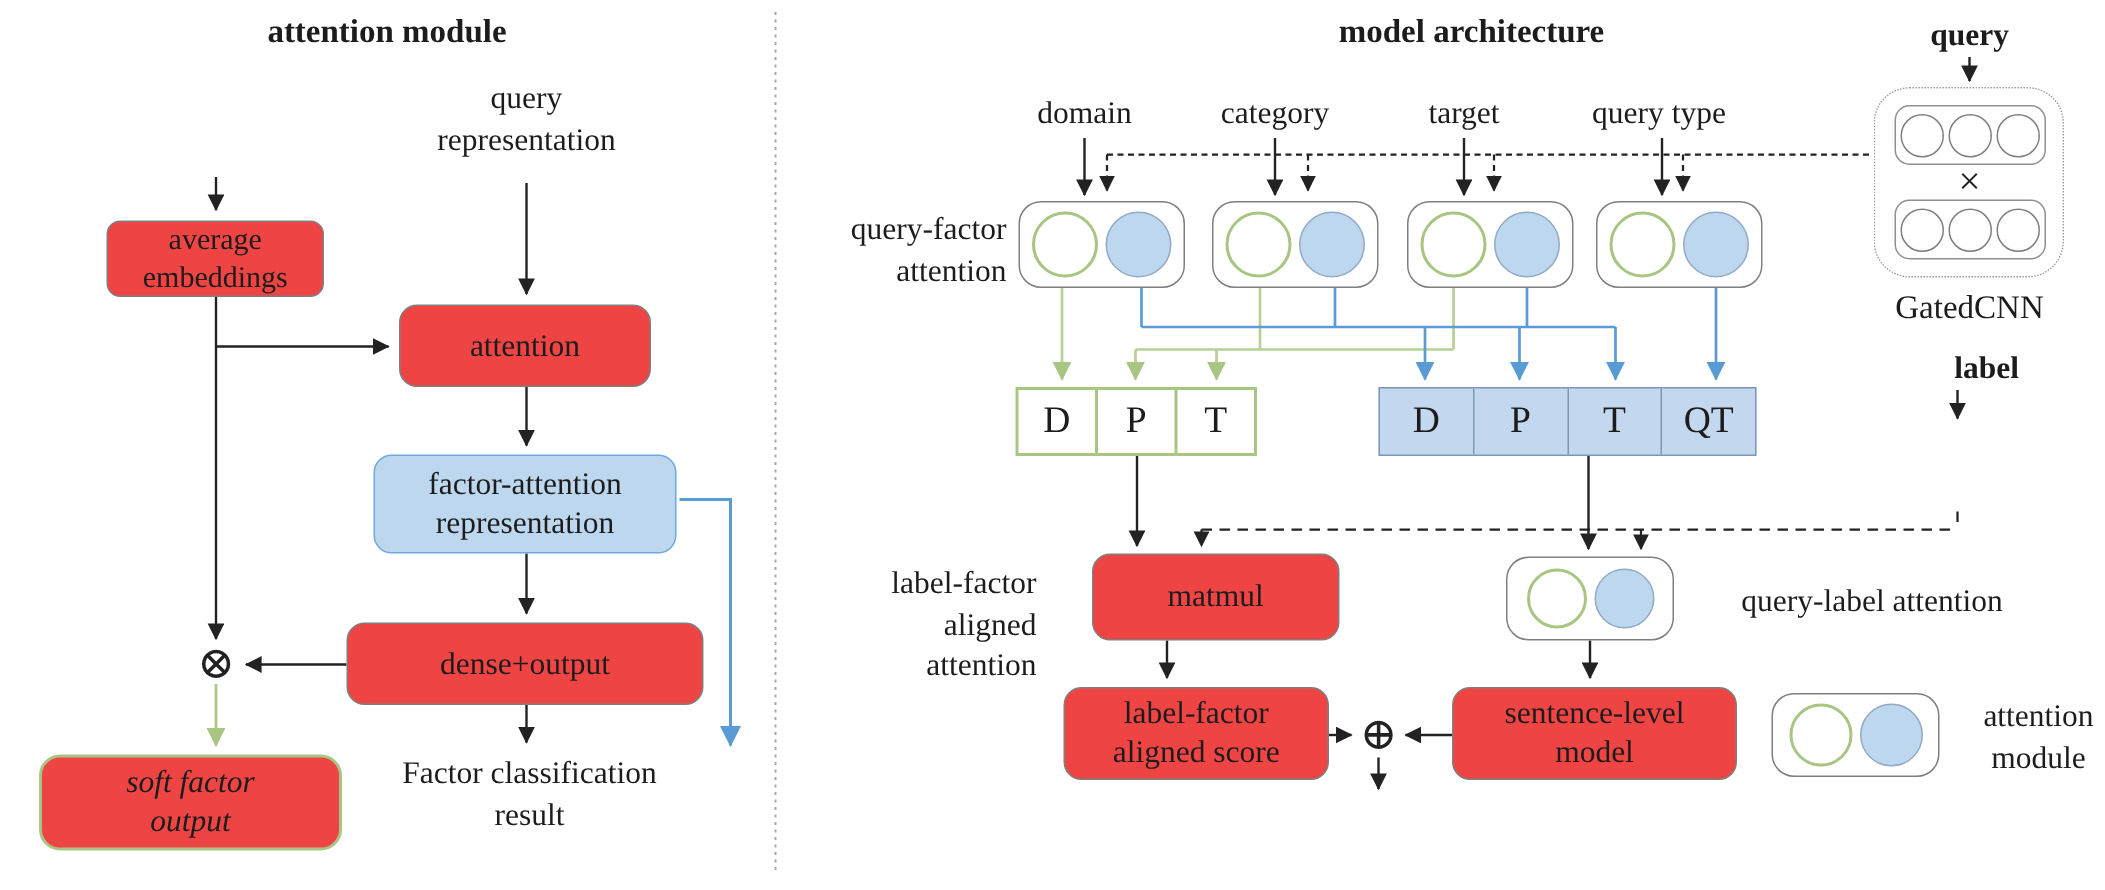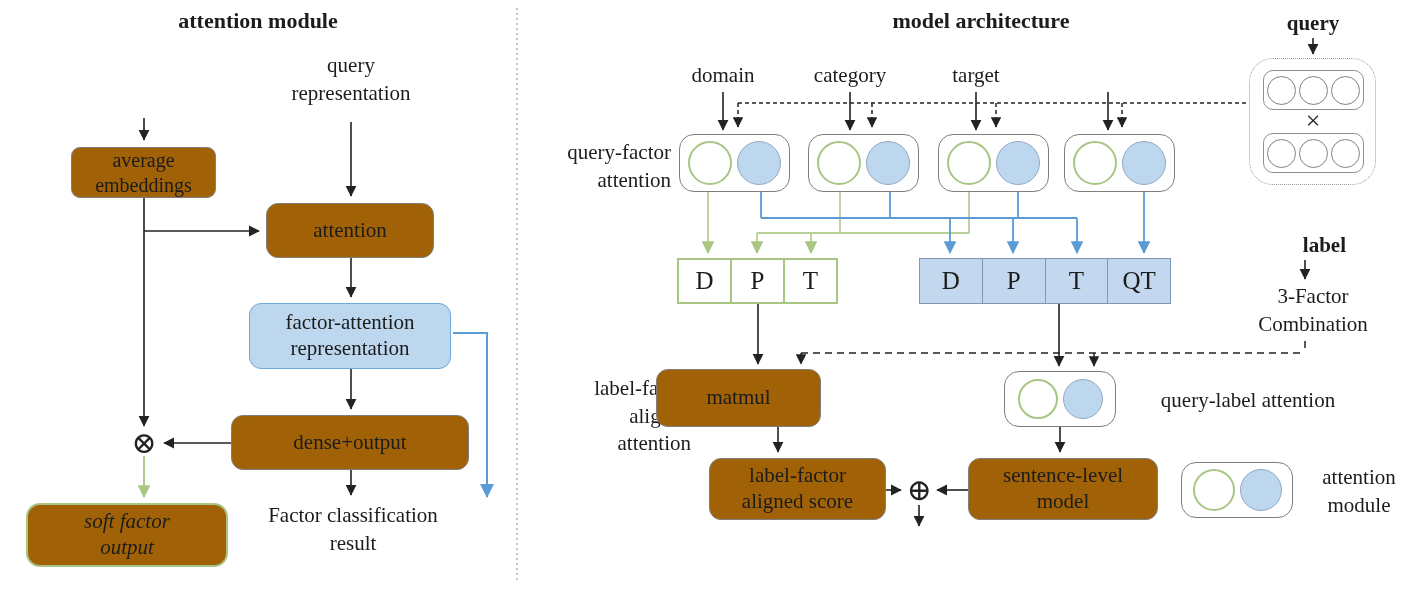--- a/index.html
+++ b/index.html
@@ -7,21 +7,21 @@
     position:relative;width:1403px;height:593px;background:#ffffff;overflow:hidden;
     font-family:"Liberation Serif","DejaVu Serif",serif;color:#1c1c1c;margin-left:16px;
   }
   svg#wires{position:absolute;left:0;top:0;width:1403px;height:593px;pointer-events:none;}
   .panel-title{position:absolute;font-weight:bold;font-size:22px;text-align:center;white-space:pre-line;}
   .lbl{position:absolute;font-size:21px;line-height:1.32;text-align:center;white-space:pre-line;}
   .lbl.right{text-align:right;}
   .lbl.left{text-align:center;}
   .lbl.bold{font-weight:bold;}
   .node{
-    position:absolute;border:1.6px solid #7f7f7f;border-radius:12px;background:#a16207;
+    position:absolute;border:1.6px solid #7f7f7f;border-radius:12px;background:#ef4444;
     display:flex;align-items:center;justify-content:center;text-align:center;
     white-space:pre-line;font-size:21px;line-height:1.22;box-sizing:border-box;
   }
   .node.blue{background:#bdd7ee;border-color:#6fa8dc;}
   .node.greenb{border:2.5px solid #a9c583;border-radius:14px;}
   .chip{
     position:absolute;border:1.6px solid #7f7f7f;border-radius:15px;background:#fff;
     display:flex;align-items:center;justify-content:center;gap:5px;box-sizing:border-box;
   }
   .cgreen{border-radius:50%;border:2.5px solid #a9c583;background:#fff;box-sizing:border-box;}
@@ -149,20 +149,21 @@
 output</div>
 
   <div class="lbl" style="left:237px;top:502px;width:200px;">Factor classification
 result</div>
 
   <div class="panel-title" style="left:855px;top:8px;width:220px;">model architecture</div>
 
   <div class="lbl" style="left:657px;top:62px;width:100px;">domain</div>
   <div class="lbl" style="left:779px;top:62px;width:110px;">category</div>
   <div class="lbl" style="left:910px;top:62px;width:100px;">target</div>
+  <div class="lbl" style="left:1025px;top:62px;width:130px;">query type</div>
 
   <div class="lbl right" style="left:510px;top:139px;width:145px;">query-factor
 attention</div>
 
   <div class="chip" style="left:663px;top:134px;width:111px;height:58px;">
     <span class="cgreen d44"></span>
     <span class="cblue d44"></span>
   </div>
   <div class="chip" style="left:792px;top:134px;width:111px;height:58px;">
     <span class="cgreen d44"></span>
@@ -186,21 +187,21 @@
   <div class="cellrow blue" style="left:903px;top:258px;width:252px;height:46px;">
     <div class="cell">D</div>
     <div class="cell">P</div>
     <div class="cell">T</div>
     <div class="cell">QT</div>
   </div>
 
   <div class="lbl right" style="left:535px;top:375px;width:140px;">label-factor
 aligned attention</div>
 
-  <div class="node" style="left:640px;top:369px;width:165px;height:58px;">matmul</div>
+  <div class="node" style="left:712px;top:369px;width:165px;height:58px;">matmul</div>
 
   <div class="chip" style="left:988px;top:371px;width:112px;height:56px;">
     <span class="cgreen d40"></span>
     <span class="cblue d40"></span>
   </div>
   <div class="lbl left" style="left:1112px;top:387px;width:240px;">query-label attention</div>
 
   <div class="node" style="left:693px;top:458px;width:177px;height:62px;">label-factor
 aligned score</div>
 
@@ -224,19 +225,18 @@
     <span class="gcnn-circle"></span>
     <span class="gcnn-circle"></span>
     <span class="gcnn-circle"></span>
   </div>
   <div class="glyph" style="left:1283px;top:108px;width:28px;height:26px;font-size:26px;line-height:26px;">×</div>
   <div class="gcnn-row" style="left:1247px;top:133px;width:101px;height:40px;">
     <span class="gcnn-circle"></span>
     <span class="gcnn-circle"></span>
     <span class="gcnn-circle"></span>
   </div>
+  <div class="lbl" style="left:1237px;top:190px;width:120px;font-size:22px;">GatedCNN</div>
 
   <div class="lbl bold" style="left:1250px;top:232px;width:80px;text-align:right;">label</div>
 
-  <div class="lbl" style="left:1227px;top:283px;width:140px;">3-Factor
-Combination</div>
 
 </div>
 
 </body></html>

